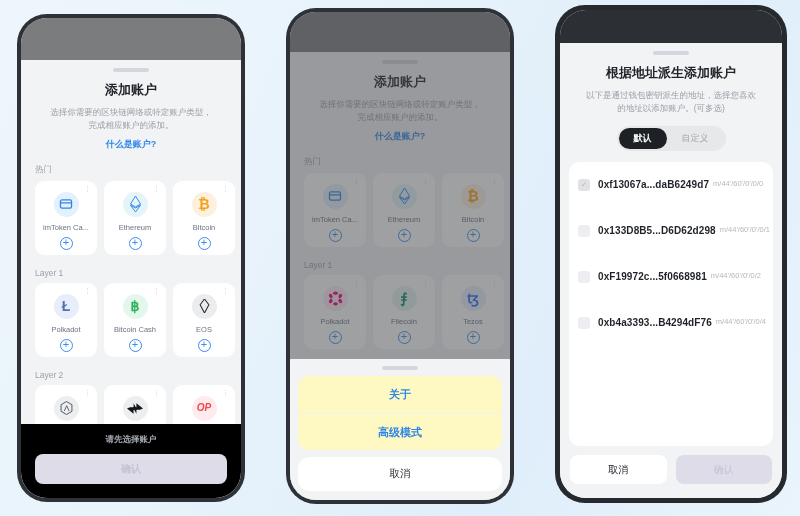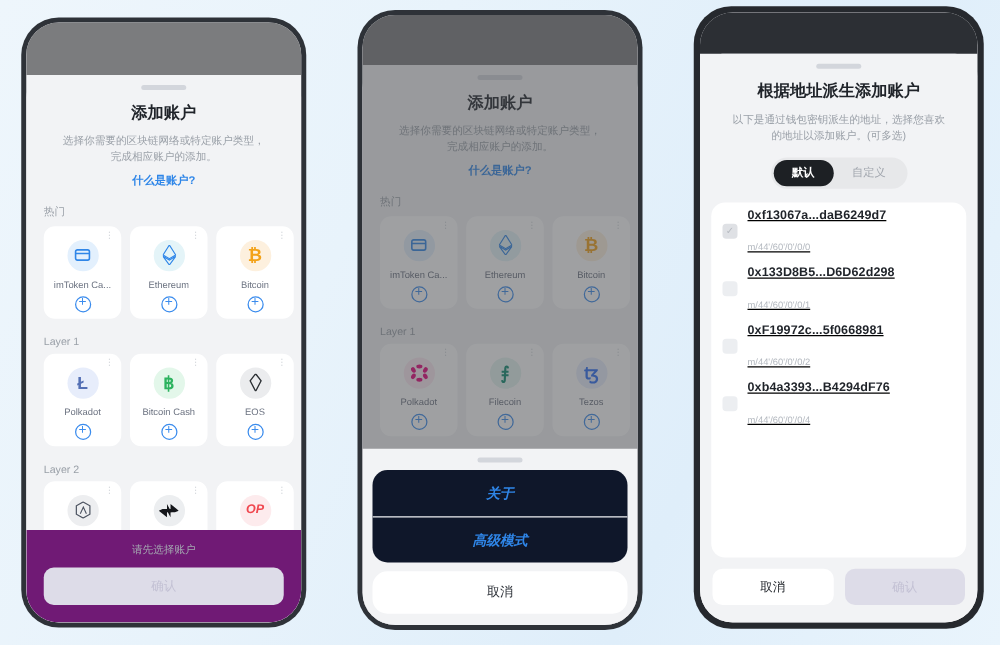--- a/index.html
+++ b/index.html
@@ -125,23 +125,24 @@
   .ic-dark   { background: #eceef0; color: #14161a; }
   .ic-op     { background: #fdebed; color: #f0474f; }
   .ic-dot    { background: #fdebf3; color: #e6007a; }
   .ic-fil    { background: #e4f4f0; color: #0a8a6e; }
   .ic-tez    { background: #e8eefc; color: #2a6df4; }
 
   
   .sheet-footer {
     margin-top: auto;
     padding: 0 14px 14px;
-    background: #701a75;
+    background: #000000;
     position: relative;
     z-index: 3;
+    font-weight: bold;
   }
   .hint {
     text-align: center; font-size: 8.5px; color: #a4a9b1;
     padding: 10px 0 8px;
   }
   .btn-disabled {
     height: 30px; border-radius: 8px;
     background: #dddce8;
     color: #c3c1d4;
     display: flex; align-items: center; justify-content: center;
@@ -154,21 +155,21 @@
     background: rgba(70,72,76,0.52);
     z-index: 2;
   }
   .action-sheet {
     position: absolute; left: 0; right: 0; bottom: 0;
     z-index: 4;
     padding: 7px 8px 9px;
     background: #f2f3f5;
   }
   .as-block {
-    background: #0f172a; border-radius: 12px; overflow: hidden; font-style: italic;
+    background: #fef9c3; border-radius: 12px; overflow: hidden;
   }
   .as-item {
     height: 37px;
     display: flex; align-items: center; justify-content: center;
     font-size: 11px; font-weight: bold; color: #2f86e8;
   }
   .as-item + .as-item { border-top: 1px solid #f0f1f3; }
   .as-cancel {
     margin-top: 7px;
     background: #fff; border-radius: 12px;
@@ -206,21 +207,21 @@
   }
   .cbox {
     width: 12px; height: 12px; min-width: 12px;
     border-radius: 3px;
     background: #eceef1;
     display: flex; align-items: center; justify-content: center;
     font-size: 8px; color: #ffffff;
     line-height: 1;
   }
   .cbox.checked { background: #dfe1e5; color: #b6bac0; }
-  .addr-main { display: flex; flex-direction: column; gap: 15px; text-decoration: underline; }
+  .addr-main { display: flex; flex-direction: row; gap: 4px; }
   .addr-hash { font-size: 10px; color: #1f2329; font-weight: bold; letter-spacing: 0.1px; }
   .addr-path { font-size: 7.5px; color: #b3b8bf; }
 
   .p3-footer {
     display: flex; gap: 9px;
     padding: 9px 10px 14px;
   }
   .p3-btn {
     flex: 1; height: 29px; border-radius: 8px;
     display: flex; align-items: center; justify-content: center;

